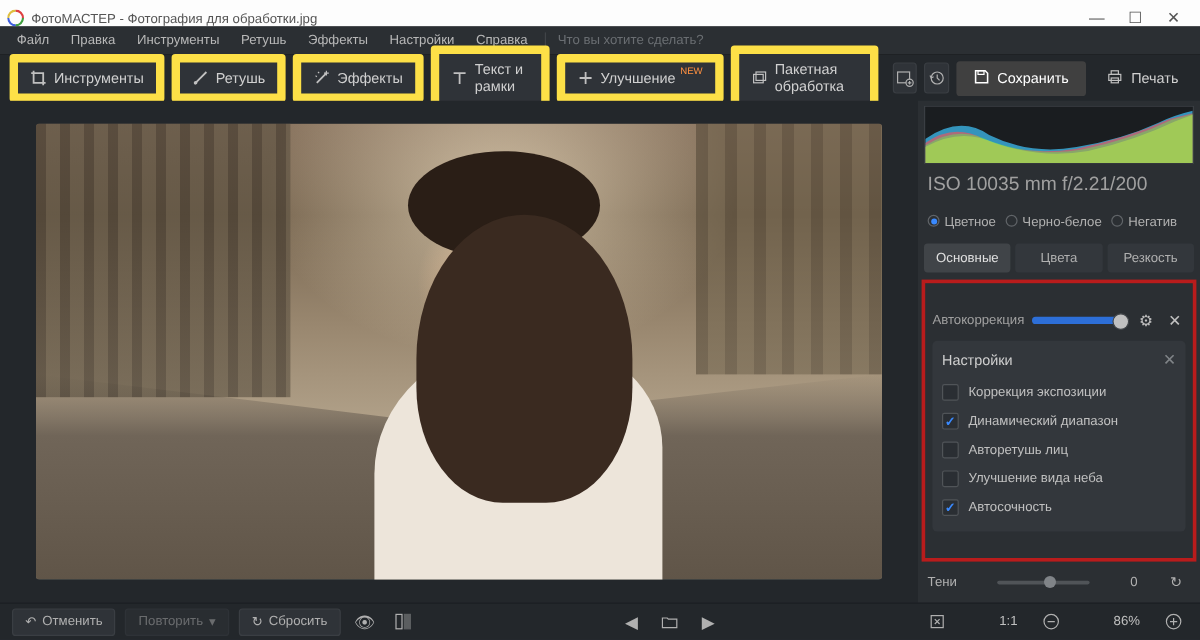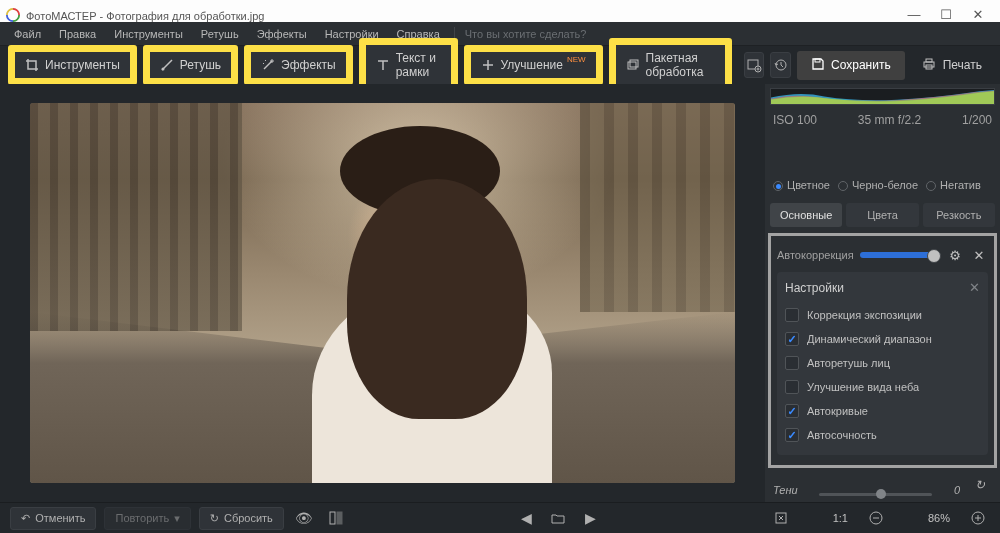--- a/index.html
+++ b/index.html
@@ -47,47 +47,47 @@
 .photo .face { position: absolute; left: 49%; top: 26%; width: 70px; height: 90px; background: #e8c0a0; border-radius: 50%; }
 .photo .trees-l { position: absolute; left: 0; top: 0; width: 30%; height: 60%;
   background: repeating-linear-gradient(90deg, #3a3228 0 8px, #5a5040 8px 20px); opacity: 0.6; }
 .photo .trees-r { position: absolute; right: 0; top: 0; width: 22%; height: 55%;
   background: repeating-linear-gradient(90deg, #4a4030 0 10px, #6a5e48 10px 24px); opacity: 0.5; }
 
 
 .sidebar { width: 235px; background: #2b2f33; display: flex; flex-direction: column; padding-top: 4px; }
 .histogram { height: 70px; margin: 0 5px; position: relative; background: #1a1d20; border: 1px solid #3a3e43; overflow: hidden; }
 .histogram svg { width: 100%; height: 100%; }
-.exif { display: flex; justify-content: space-between; padding: 8px 8px; font-size: 12px; color: #a0a0a0; }
+.exif { display: flex; padding: 8px 8px; font-size: 16px; color: #a0a0a0; }
 .colormode { display: flex; gap: 8px; padding: 8px 8px; align-items: center; }
-.radio { display: flex; align-items: flex-end; gap: 4px; font-size: 11px; color: #b0b0b0; margin-top: 36px; }
+.radio { display: flex; align-items: flex-start; gap: 4px; font-size: 11px; color: #b0b0b0; }
 .radio .rdot { width: 10px; height: 10px; border-radius: 50%; border: 1px solid #606468; display: inline-flex; align-items: center; justify-content: center; }
 .radio.sel .rdot::after { content: ""; width: 5px; height: 5px; background: #3a8aff; border-radius: 50%; }
 
 .tabs { display: flex; gap: 4px; padding: 0 5px; margin-top: 4px; }
 .tab { flex: 1; text-align: center; padding: 6px 4px; background: #33373c; border-radius: 3px; font-size: 11px; color: #b0b0b0; cursor: pointer; }
 .tab.active { background: #404448; color: #e0e0e0; }
 
 
-.redbox { border: 3px solid #a3a3a3; margin: 6px 3px 0 3px; padding: 10px 6px; flex: 1; }
+.redbox { border: 3px solid #b91c1c; margin: 6px 3px 0 3px; padding: 22px 6px; flex: 1; }
 .acrow { display: flex; align-items: center; gap: 6px; margin-bottom: 8px; }
 .aclabel { font-size: 11px; color: #a0a0a0; }
 .acslider { flex: 1; height: 6px; background: #2d6fd8; border-radius: 3px; position: relative; }
 .acslider::after { content: ""; position: absolute; right: -1px; top: -3px; width: 12px; height: 12px; background: #c0c0c0; border-radius: 50%; border: 1px solid #404448; }
 .gearbtn, .closebtn { width: 18px; height: 18px; display: flex; align-items: center; justify-content: center; color: #c0c0c0; cursor: pointer; font-size: 13px; }
 
 .settings-panel { background: #33373c; border-radius: 4px; padding: 8px 8px; margin-top: 6px; }
 .settings-header { display: flex; justify-content: space-between; align-items: center; margin-bottom: 8px; }
 .settings-header .title { font-size: 12px; color: #d0d0d0; }
 .settings-header .xbtn { color: #808488; cursor: pointer; font-size: 13px; }
 .checkrow { display: flex; align-items: center; gap: 8px; padding: 5px 0; font-size: 11px; color: #c0c0c0; }
 .checkbox { width: 14px; height: 14px; border: 1px solid #505458; border-radius: 2px; display: inline-flex; align-items: center; justify-content: center; background: #2a2e33; }
 .checkbox.checked::after { content: "✓"; color: #3a8aff; font-size: 11px; font-weight: bold; }
 
-.sidebar-bottom { display: flex; align-items: flex-end; padding: 6px 8px; gap: 8px; font-size: 11px; color: #b0b0b0; font-style: italic; }
+.sidebar-bottom { display: flex; align-items: center; padding: 6px 8px; gap: 20px; font-size: 11px; color: #b0b0b0; }
 .sidebar-bottom .slabel { width: 38px; }
 .sidebar-bottom .sslider { flex: 1; height: 3px; background: #505458; position: relative; border-radius: 2px; }
 .sidebar-bottom .sslider::after { content: ""; position: absolute; left: 50%; top: -4px; width: 10px; height: 10px; background: #808488; border-radius: 50%; }
 .sidebar-bottom .sval { width: 20px; text-align: right; }
 
 
 .bottombar { height: 31px; background: #23272b; border-top: 1px solid #1a1d20; display: flex; align-items: center; padding: 0 10px; gap: 8px; }
 .bbtn { display: flex; align-items: center; gap: 5px; padding: 4px 10px; background: #2f3338; border: 1px solid #3a3e43; border-radius: 3px; color: #b0b0b0; font-size: 11px; cursor: pointer; }
 .bicon { width: 24px; height: 22px; display: flex; align-items: center; justify-content: center; color: #b0b0b0; cursor: pointer; font-size: 14px; }
 .bottombar .bspacer { flex: 1; }
@@ -279,24 +279,20 @@
             <div class="checkrow">
               <span class="checkbox"></span>
               <span>Авторетушь лиц</span>
             </div>
             <div class="checkrow">
               <span class="checkbox"></span>
               <span>Улучшение вида неба</span>
             </div>
             <div class="checkrow">
               <span class="checkbox checked"></span>
-              <span>Автокривые</span>
-            </div>
-            <div class="checkrow">
-              <span class="checkbox checked"></span>
               <span>Автосочность</span>
             </div>
           </div>
       </div>
     </div>
 
     <div class="sidebar-bottom">
       <span class="slabel">Тени</span>
       <div class="sslider"></div>
       <span class="sval">0</span>

